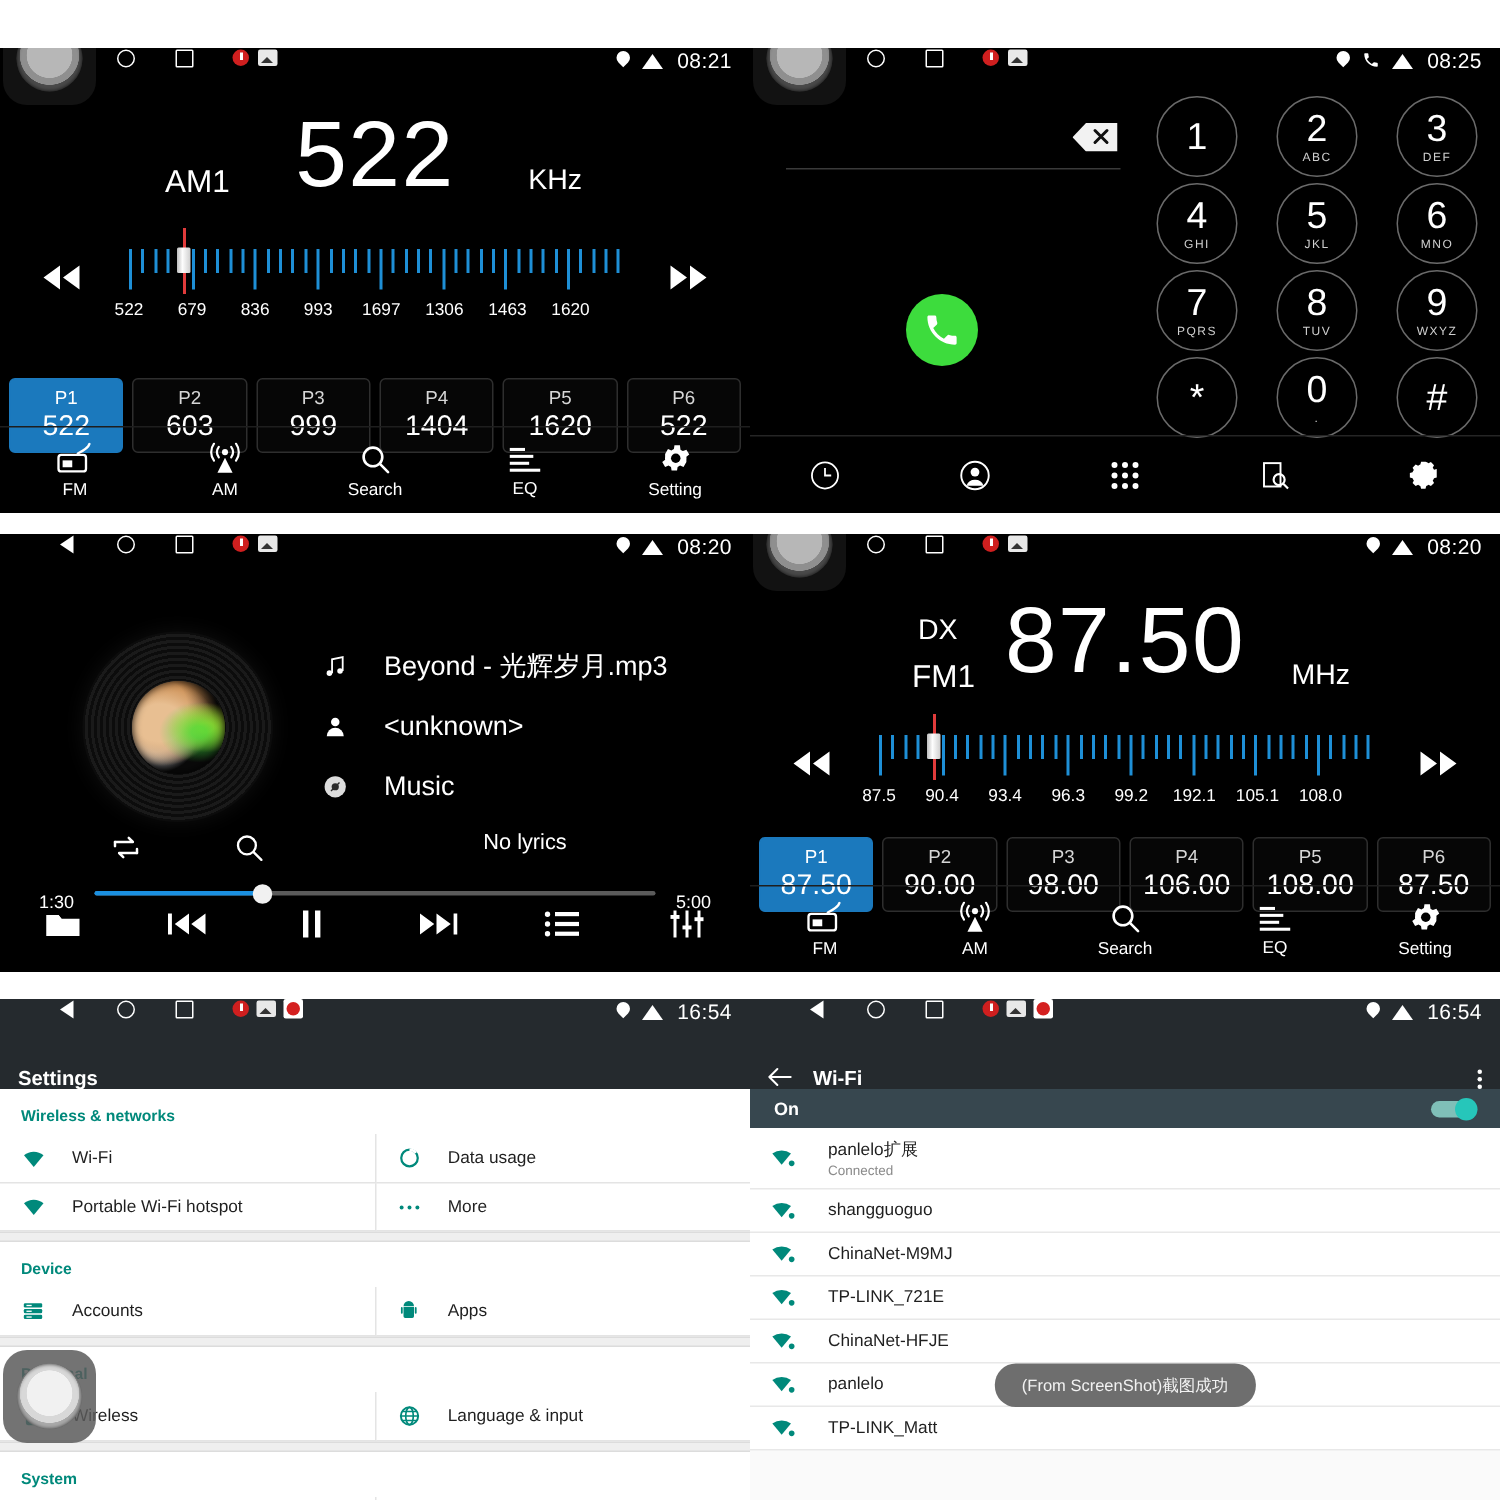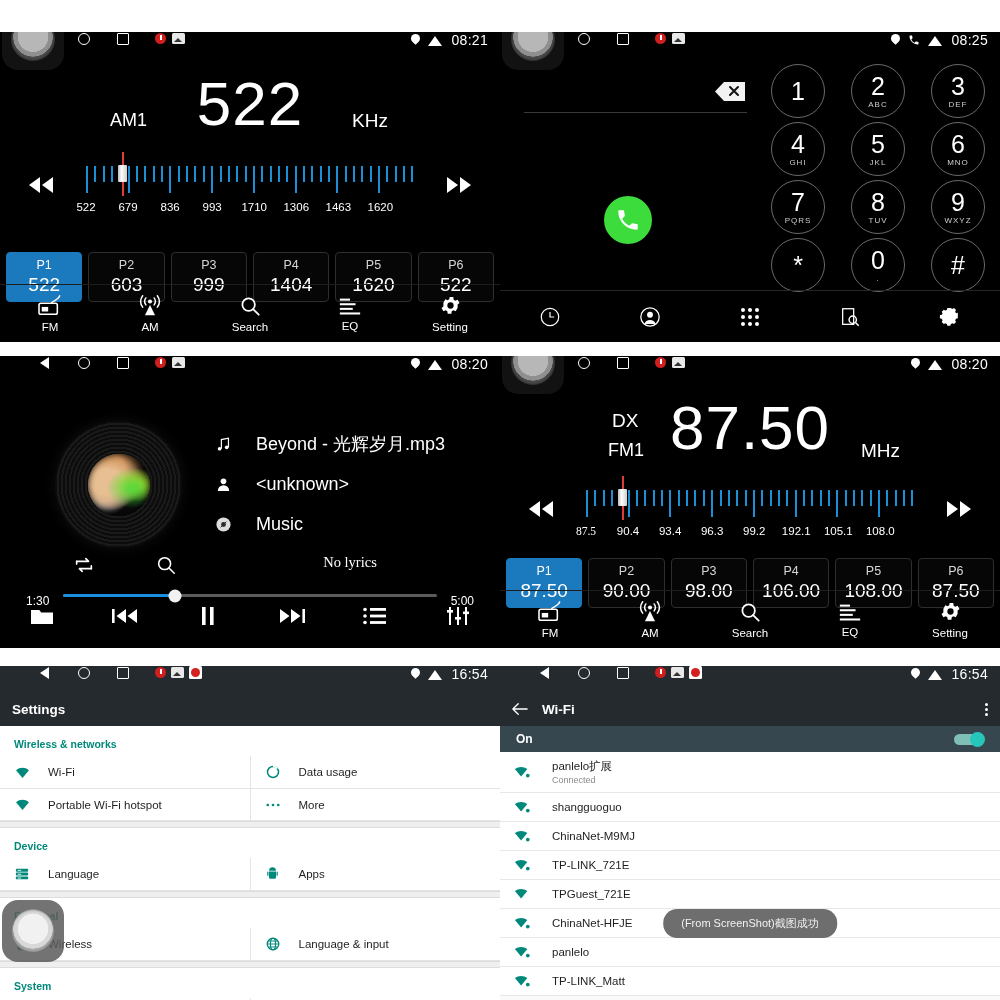--- a/index.html
+++ b/index.html
@@ -115,21 +115,21 @@
     background: radial-gradient(circle at 50% 45%, #f1f1f1 0 46%, #d8d8d8 47% 60%, #a9a9a9 61% 78%, #8c8c8c 79% 100%);
   }
 
   
   .radio-body { position: relative; height: calc(100% - 26px); }
   .freq-row {
     position: relative; height: 92px;
     display: flex; align-items: center; justify-content: center;
   }
   .band-label {
-    position: absolute; color: #fff; font-size: 18px; font-weight: 400;
+    position: absolute; color: #fff; font-size: 21px; font-weight: 400;
   }
   .dx-label { position: absolute; color: #fff; font-size: 19px; }
   .big-freq {
     color: #fff; font-size: 62px; font-weight: 300; letter-spacing: 1px;
     line-height: 1;
   }
   .unit-label {
     position: absolute; color: #fff; font-size: 19px;
   }
   .tuner-row {
@@ -259,21 +259,21 @@
     color: #ffffff; font-size: 18px;
   }
   .meta-ic { width: 22px; display: flex; align-items: center; justify-content: center; color: #e6e6e6; }
   .music-sub {
     position: absolute; left: 55px; top: 172px; width: 140px;
     display: flex; align-items: center; justify-content: space-between;
     padding: 0 18px; color: #fff;
   }
   .lyrics {
     position: absolute; left: 212px; top: 172px; width: 276px;
-    text-align: center; color: #ffffff; font-size: 14.5px; font-family: Liberation Serif, serif;
+    text-align: center; color: #ffffff; font-size: 14.5px;
   }
   .progress-row {
     position: absolute; left: 0; right: 0; top: 212px;
     display: flex; gap: 14px; padding: 0 26px;
     color: #fff; font-size: 12px;
   }
   .bar {
     flex: 1; height: 3px; background: #5b5b5b; border-radius: 2px; position: relative;
   }
   .bar .fill { position: absolute; left: 0; top: 0; height: 3px; background: #1a8fe0; border-radius: 2px; }
@@ -283,21 +283,21 @@
   }
   .music-controls {
     position: absolute; left: 0; right: 0; bottom: 6px; height: 52px;
     display: flex; align-items: center;
   }
   .mctl { flex: 1; display: flex; align-items: center; justify-content: center; color: #fff; }
 
   
   .appbar {
     height: 34px; background: #252a2e; color: #fff;
-    display: flex; align-items: center; padding: 0 12px; gap: 14px;
+    display: flex; align-items: flex-end; padding: 0 12px; gap: 14px;
     font-size: 13.5px; font-weight: bold;
   }
   .appbar .back-arrow { width: 16px; height: 16px; color: #fff; display:flex; align-items:center; }
   .appbar .overflow { margin-left: auto; display: flex; flex-direction: column; gap: 2px; }
   .appbar .overflow i { width: 3px; height: 3px; background: #fff; border-radius: 50%; display:block; }
   .section-head {
     color: #00897b; font-size: 10.5px; font-weight: bold;
     padding: 12px 14px 6px 14px;
   }
   .settings-list { background: #fff; height: calc(100% - 60px); overflow: hidden; }
@@ -427,21 +427,21 @@
               <div class="tick"></div>
               <div class="tick"></div>
               <div class="tick"></div>
               <div class="tick"></div>
             </div>
           <div class="scale-labels" id="am-labels">
               <span style="left: 0%;">522</span>
               <span style="left: 12.8205%;">679</span>
               <span style="left: 25.641%;">836</span>
               <span style="left: 38.4615%;">993</span>
-              <span style="left: 51.2821%;">1710</span>
+              <span style="left: 51.2821%;">1697</span>
               <span style="left: 64.1026%;">1306</span>
               <span style="left: 76.9231%;">1463</span>
               <span style="left: 89.7436%;">1620</span>
             </div>
         </div>
       </div>
 
       <div class="presets" style="top:194px;" id="am-presets">
           <div class="preset active">
             <span class="pnum">P1</span>
@@ -875,21 +875,21 @@
               <div class="tick"></div>
               <div class="tick"></div>
               <div class="tick"></div>
               <div class="tick major"></div>
               <div class="tick"></div>
               <div class="tick"></div>
               <div class="tick"></div>
               <div class="tick"></div>
             </div>
           <div class="scale-labels" id="fm-labels">
-              <span style="left: 0%; font-family: Liberation Serif, serif;">87.5</span>
+              <span style="left: 0%;">87.5</span>
               <span style="left: 12.8205%;">90.4</span>
               <span style="left: 25.641%;">93.4</span>
               <span style="left: 38.4615%;">96.3</span>
               <span style="left: 51.2821%;">99.2</span>
               <span style="left: 64.1026%;">192.1</span>
               <span style="left: 76.9231%;">105.1</span>
               <span style="left: 89.7436%;">108.0</span>
             </div>
         </div>
       </div>
@@ -1061,21 +1061,21 @@
                   <rect x="1" y="6.4" width="14" height="3.3" rx="1"></rect>
                   <rect x="1" y="10.8" width="14" height="3.3" rx="1"></rect>
                 </g>
                 <g fill="#fff">
                   <rect x="3" y="3.3" width="4" height="1"></rect>
                   <rect x="3" y="7.7" width="4" height="1"></rect>
                   <rect x="3" y="12.1" width="4" height="1"></rect>
                 </g>
               </svg>
             </span>
-            <span>Language</span>
+            <span>Accounts</span>
           </div>
           <div class="scell">
             <span class="sic">
               <svg width="11" height="14" viewBox="0 0 12 16">
                 <path d="M2 5h8v7a1.3 1.3 0 0 1-1.3 1.3H3.3A1.3 1.3 0 0 1 2 12z" fill="#00897b"></path>
                 <path d="M2 4.3a4 4 0 0 1 8 0z" fill="#00897b"></path>
                 <rect x="0" y="5" width="1.4" height="5" rx=".7" fill="#00897b"></rect>
                 <rect x="10.6" y="5" width="1.4" height="5" rx=".7" fill="#00897b"></rect>
               </svg>
             </span>
@@ -1204,56 +1204,46 @@
             </svg>
           </span>
           <div>
             <div class="wname">TP-LINK_721E</div>
           </div>
         </div>
         <div class="wrow">
           <span class="wic">
             <svg width="16" height="14" viewBox="0 0 18 15">
               <path d="M1 4.2 A11.5 11.5 0 0 1 15 4.2 L8 12.6 Z" fill="#00897b"></path>
+              <circle cx="15.5" cy="11.5" r="2.1" fill="#00897b"></circle>
             </svg>
           </span>
           <div>
-            <div class="wname">TPGuest_721E</div>
+            <div class="wname">ChinaNet-HFJE</div>
           </div>
         </div>
         <div class="wrow">
           <span class="wic">
             <svg width="16" height="14" viewBox="0 0 18 15">
               <path d="M1 4.2 A11.5 11.5 0 0 1 15 4.2 L8 12.6 Z" fill="#00897b"></path>
               <circle cx="15.5" cy="11.5" r="2.1" fill="#00897b"></circle>
             </svg>
           </span>
           <div>
-            <div class="wname">ChinaNet-HFJE</div>
+            <div class="wname">panlelo</div>
           </div>
         </div>
         <div class="wrow">
           <span class="wic">
             <svg width="16" height="14" viewBox="0 0 18 15">
               <path d="M1 4.2 A11.5 11.5 0 0 1 15 4.2 L8 12.6 Z" fill="#00897b"></path>
               <circle cx="15.5" cy="11.5" r="2.1" fill="#00897b"></circle>
             </svg>
           </span>
           <div>
-            <div class="wname">panlelo</div>
-          </div>
-        </div>
-        <div class="wrow">
-          <span class="wic">
-            <svg width="16" height="14" viewBox="0 0 18 15">
-              <path d="M1 4.2 A11.5 11.5 0 0 1 15 4.2 L8 12.6 Z" fill="#00897b"></path>
-              <circle cx="15.5" cy="11.5" r="2.1" fill="#00897b"></circle>
-            </svg>
-          </span>
-          <div>
             <div class="wname">TP-LINK_Matt</div>
           </div>
         </div>
       </div>
 
     <div class="toast">(From ScreenShot)截图成功</div>
   </div>
 
 </div>
 

